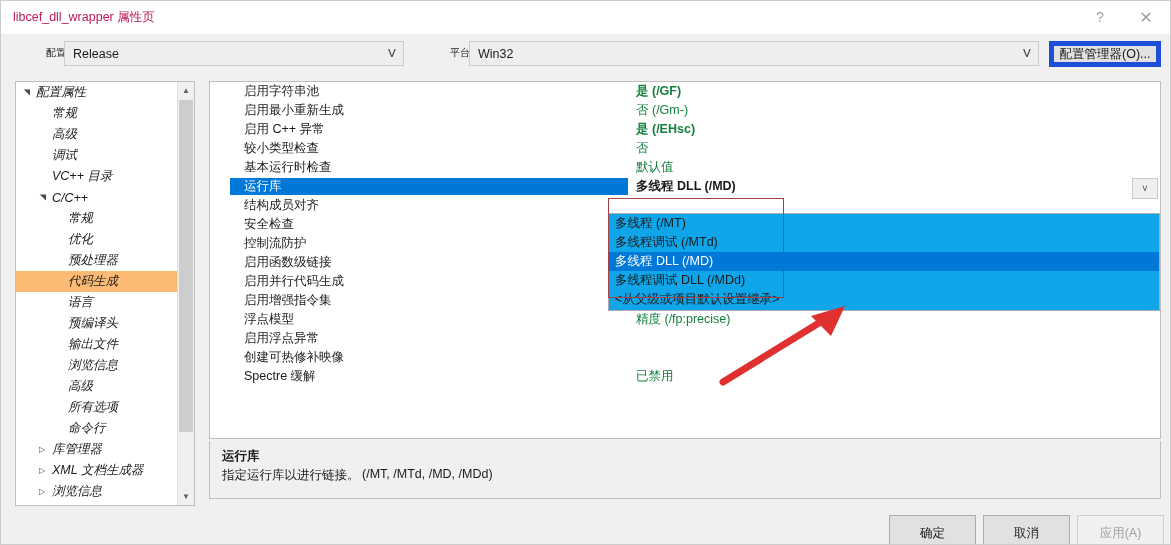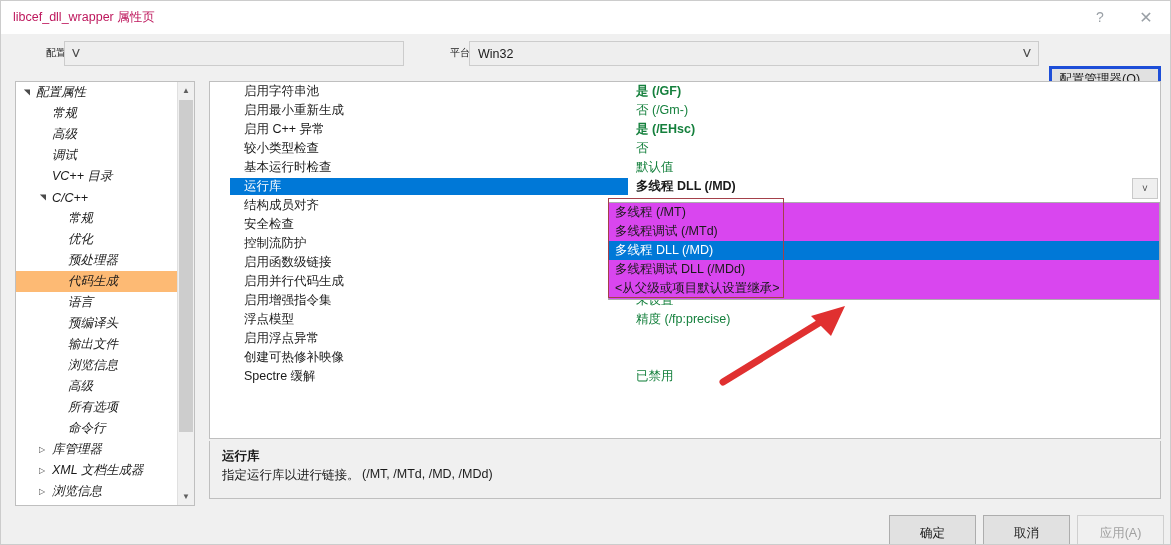--- a/index.html
+++ b/index.html
@@ -81,27 +81,26 @@
   }
   #lbl-config   { left: 14px; }
   #combo-config { left: 63px; width: 340px; }
   #lbl-platform { left: 418px; text-align: center; }
   #combo-platform { left: 468px; width: 570px; }
 
   #cfgmgr-btn {
     position: absolute; left: 1048px; top: 6px;
     width: 112px; height: 26px;
     background: #e1e1e1;
-    border: 3px solid #1d4ed8;
-    font-size: 12.5px;
-    color: #1a1a1a;
-    display: flex; align-items: center; justify-content: center;
-    cursor: default;
-    white-space: nowrap;
-    margin-top: 25px;
+    border: 5px solid #1d4ed8;
+    font-size: 12.5px;
+    color: #1a1a1a;
+    display: flex; align-items: center; justify-content: center;
+    cursor: default;
+    white-space: nowrap;
   }
 
   
   #tree-panel {
     position: absolute; left: 14px; top: 80px;
     width: 180px; height: 425px;
     background: #ffffff;
     border: 1px solid #bfbfbf;
     overflow: hidden;
   }
@@ -207,23 +206,23 @@
     display: flex; align-items: center; justify-content: center;
     background: #efefef;
     border: 1px solid #c9c9c9;
     font-size: 10px;
     color: #4a4a4a;
     cursor: default;
   }
 
   
   #dropdown-popup {
-    position: absolute; left: 398px; top: 120px;
+    position: absolute; left: 398px; top: 131px;
     width: 552px; height: 98px;
-    background: #d946ef;
+    background: #0ea5e9;
     border: 1px solid #adadad;
     z-index: 20;
   }
   .dd-item {
     height: 19px;
     display: flex; align-items: center;
     padding-left: 6px;
     font-size: 12.5px;
     color: #1a1a1a;
     white-space: nowrap;
@@ -296,20 +295,21 @@
 
   <div id="titlebar">
     <span id="title-text">libcef_dll_wrapper 属性页</span>
     <div class="title-btn" id="help-btn">?</div>
     <div class="title-btn" id="close-btn">✕</div>
   </div>
 
   <div id="config-row">
     <span class="field-label" id="lbl-config">配置(C):</span>
     <div class="combo" id="combo-config">
+      <span class="combo-value">Release</span>
       <span class="chev">˅</span>
     </div>
 
     <span class="field-label" id="lbl-platform">平台(P):</span>
     <div class="combo" id="combo-platform">
       <span class="combo-value">Win32</span>
       <span class="chev">˅</span>
     </div>
 
     <div id="cfgmgr-btn">配置管理器(O)...</div>

